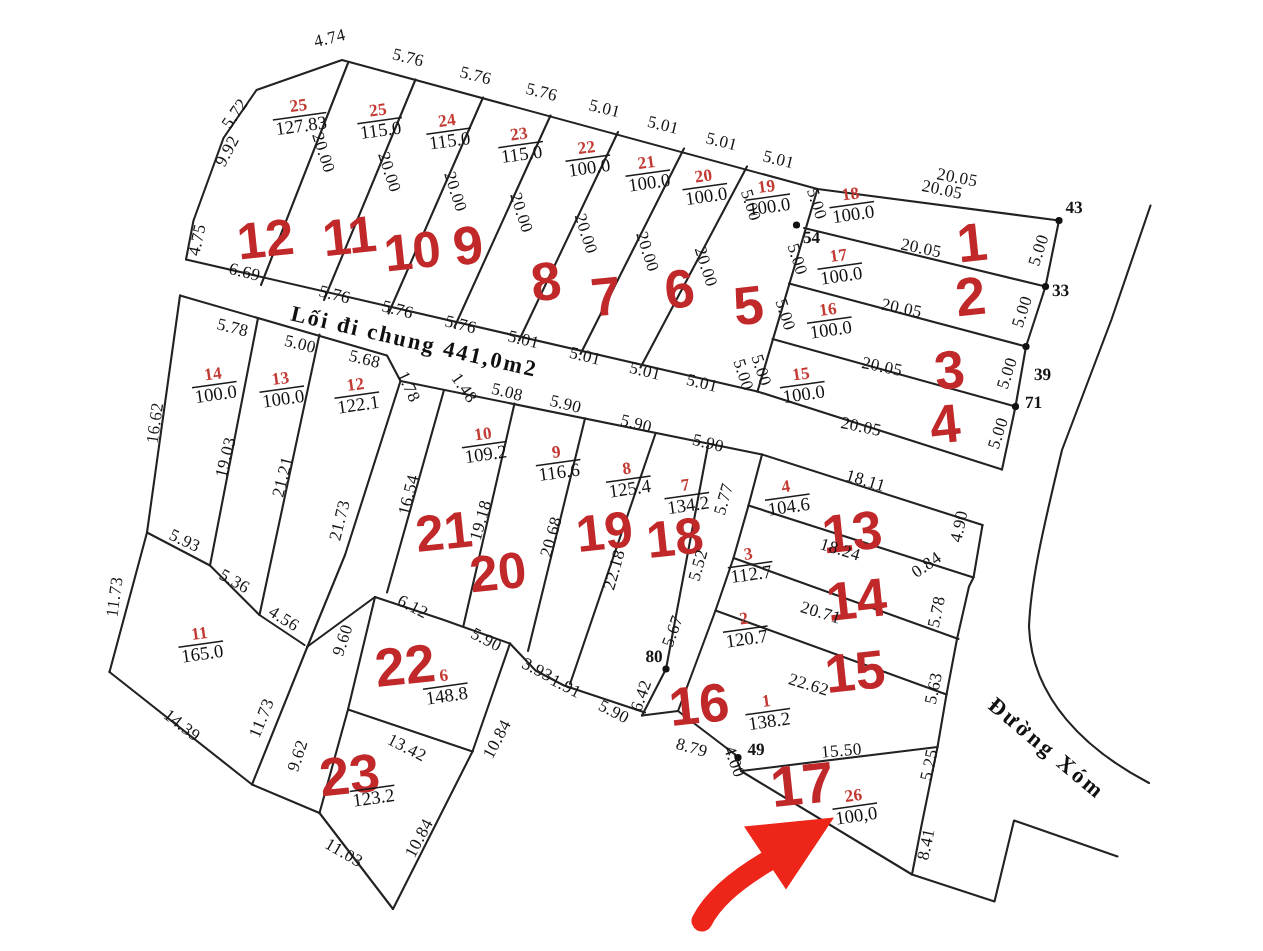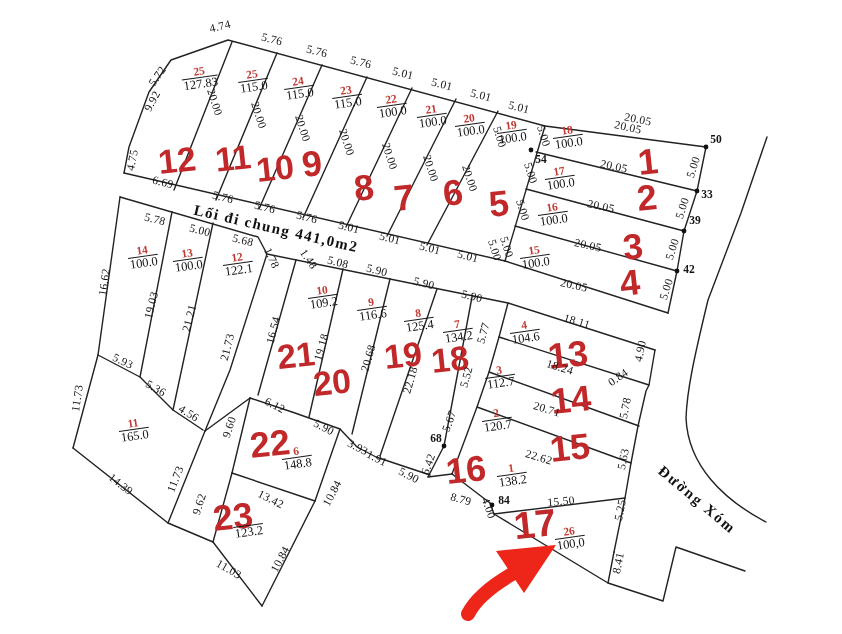--- a/index.html
+++ b/index.html
@@ -192,27 +192,27 @@
       <span class="dim lbl" style="left: 461px; top: 499px; transform: translate(-50%, -50%) rotate(16deg);">8.79</span>
       <span class="dim lbl" style="left: 489px; top: 508px; transform: translate(-50%, -50%) rotate(70deg);">4.00</span>
       <span class="dim lbl" style="left: 483px; top: 333px; transform: translate(-50%, -50%) rotate(-74deg);">5.77</span>
       <span class="dim lbl" style="left: 466px; top: 377px; transform: translate(-50%, -50%) rotate(-74deg);">5.52</span>
       <span class="dim lbl" style="left: 640px; top: 351px; transform: translate(-50%, -50%) rotate(-78deg);">4.90</span>
       <span class="dim lbl" style="left: 618px; top: 377px; transform: translate(-50%, -50%) rotate(-35deg);">0.84</span>
       <span class="dim lbl" style="left: 625px; top: 408px; transform: translate(-50%, -50%) rotate(-78deg);">5.78</span>
       <span class="dim lbl" style="left: 623px; top: 459px; transform: translate(-50%, -50%) rotate(-78deg);">5.63</span>
       <span class="dim lbl" style="left: 620px; top: 510px; transform: translate(-50%, -50%) rotate(-78deg);">5.25</span>
       <span class="dim lbl" style="left: 618px; top: 563px; transform: translate(-50%, -50%) rotate(-78deg);">8.41</span>
-      <span class="pt lbl" style="left: 716px; top: 139px; transform: translate(-50%, -50%) rotate(0deg);">50</span>
+      <span class="pt lbl" style="left: 716px; top: 139px; transform: translate(-50%, -50%) rotate(0deg);">43</span>
       <span class="pt lbl" style="left: 541px; top: 159px; transform: translate(-50%, -50%) rotate(0deg);">54</span>
       <span class="pt lbl" style="left: 707px; top: 194px; transform: translate(-50%, -50%) rotate(0deg);">33</span>
-      <span class="pt lbl" style="left: 695px; top: 220px; transform: translate(-50%, -50%) rotate(0deg);">39</span>
-      <span class="pt lbl" style="left: 689px; top: 269px; transform: translate(-50%, -50%) rotate(0deg);">42</span>
-      <span class="pt lbl" style="left: 436px; top: 438px; transform: translate(-50%, -50%) rotate(0deg);">68</span>
-      <span class="pt lbl" style="left: 504px; top: 500px; transform: translate(-50%, -50%) rotate(0deg);">84</span>
+      <span class="pt lbl" style="left: 695px; top: 250px; transform: translate(-50%, -50%) rotate(0deg);">39</span>
+      <span class="pt lbl" style="left: 689px; top: 269px; transform: translate(-50%, -50%) rotate(0deg);">71</span>
+      <span class="pt lbl" style="left: 436px; top: 438px; transform: translate(-50%, -50%) rotate(0deg);">80</span>
+      <span class="pt lbl" style="left: 504px; top: 500px; transform: translate(-50%, -50%) rotate(0deg);">49</span>
       <span class="lot lbl" style="font-size: 34px; left: 177px; top: 160px; transform: translate(-50%, -50%) rotate(-6deg);">12</span>
       <span class="lot lbl" style="font-size: 34px; left: 233px; top: 158px; transform: translate(-50%, -50%) rotate(-6deg);">11</span>
       <span class="lot lbl" style="font-size: 34px; left: 275px; top: 168px; transform: translate(-50%, -50%) rotate(-6deg);">10</span>
       <span class="lot lbl" style="font-size: 36px; left: 312px; top: 164px; transform: translate(-50%, -50%) rotate(-6deg);">9</span>
       <span class="lot lbl" style="font-size: 36px; left: 364px; top: 188px; transform: translate(-50%, -50%) rotate(-6deg);">8</span>
       <span class="lot lbl" style="font-size: 36px; left: 404px; top: 198px; transform: translate(-50%, -50%) rotate(-6deg);">7</span>
       <span class="lot lbl" style="font-size: 36px; left: 453px; top: 193px; transform: translate(-50%, -50%) rotate(-6deg);">6</span>
       <span class="lot lbl" style="font-size: 36px; left: 499px; top: 204px; transform: translate(-50%, -50%) rotate(-6deg);">5</span>
       <span class="lot lbl" style="font-size: 36px; left: 648px; top: 162px; transform: translate(-50%, -50%) rotate(-6deg);">1</span>
       <span class="lot lbl" style="font-size: 36px; left: 647px; top: 198px; transform: translate(-50%, -50%) rotate(-6deg);">2</span>

